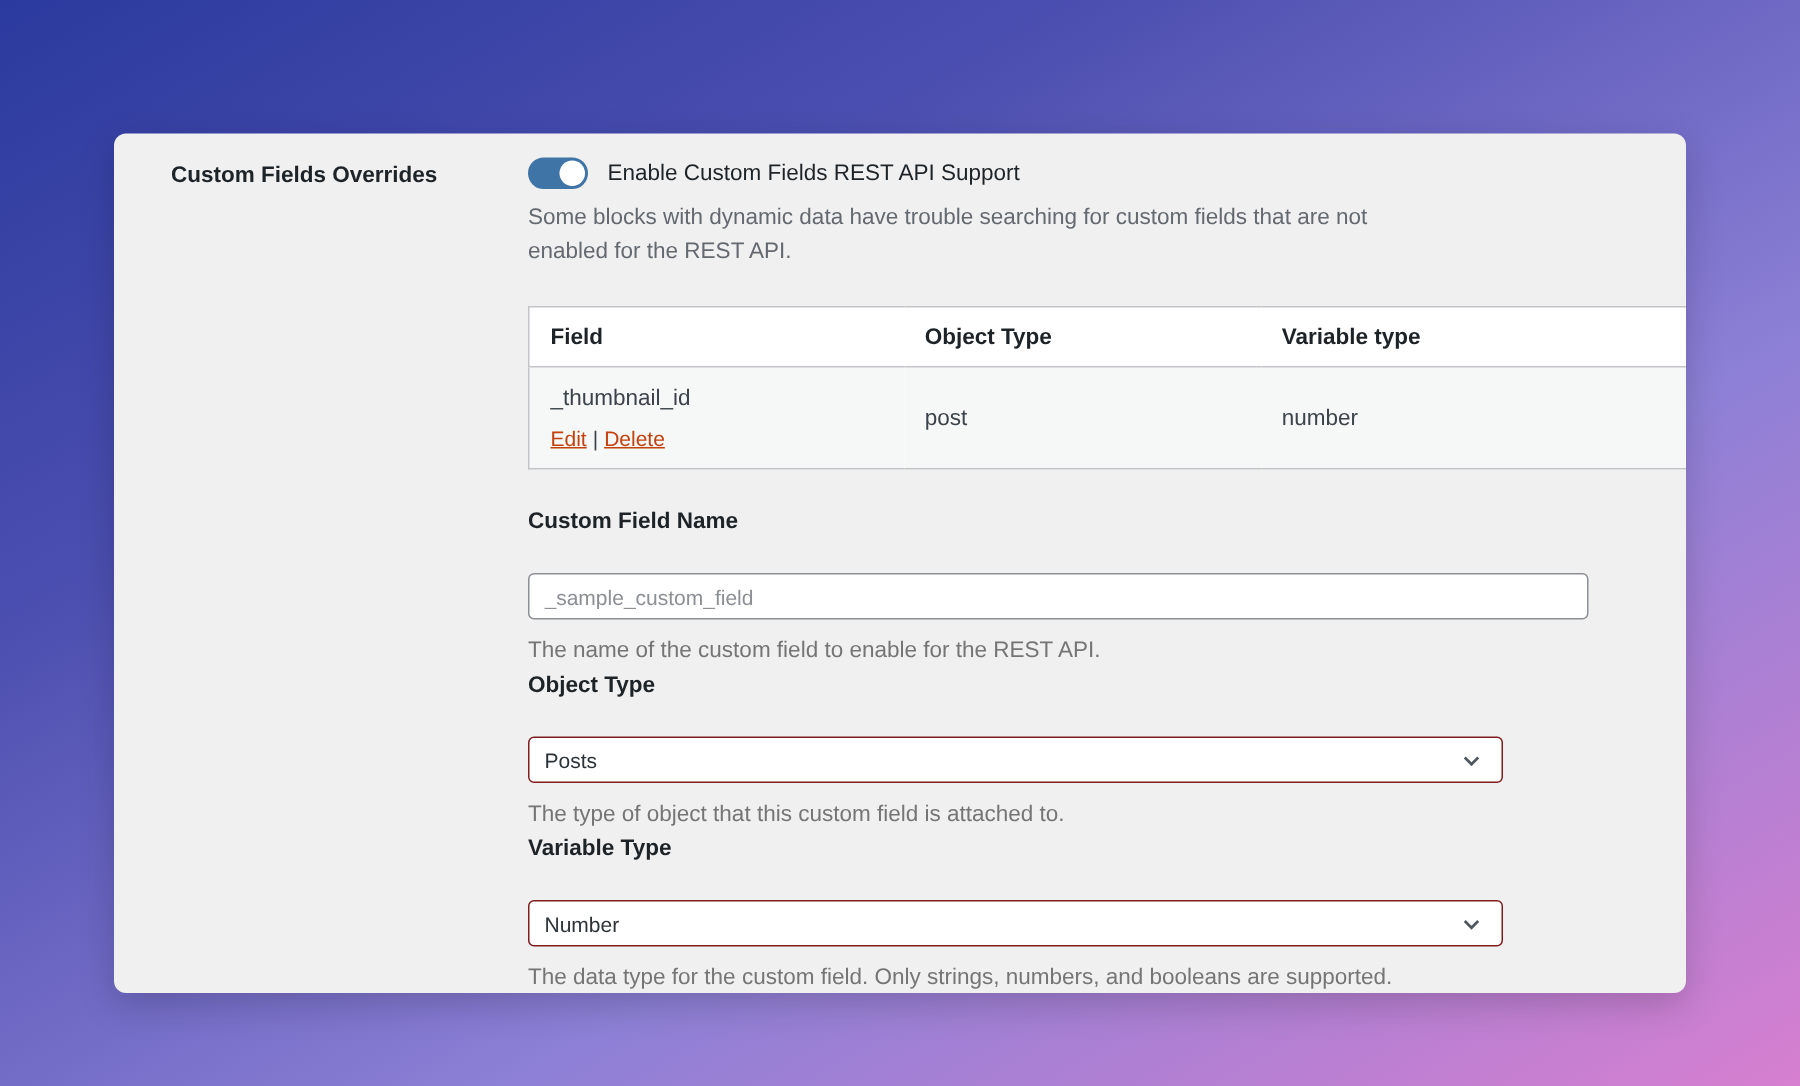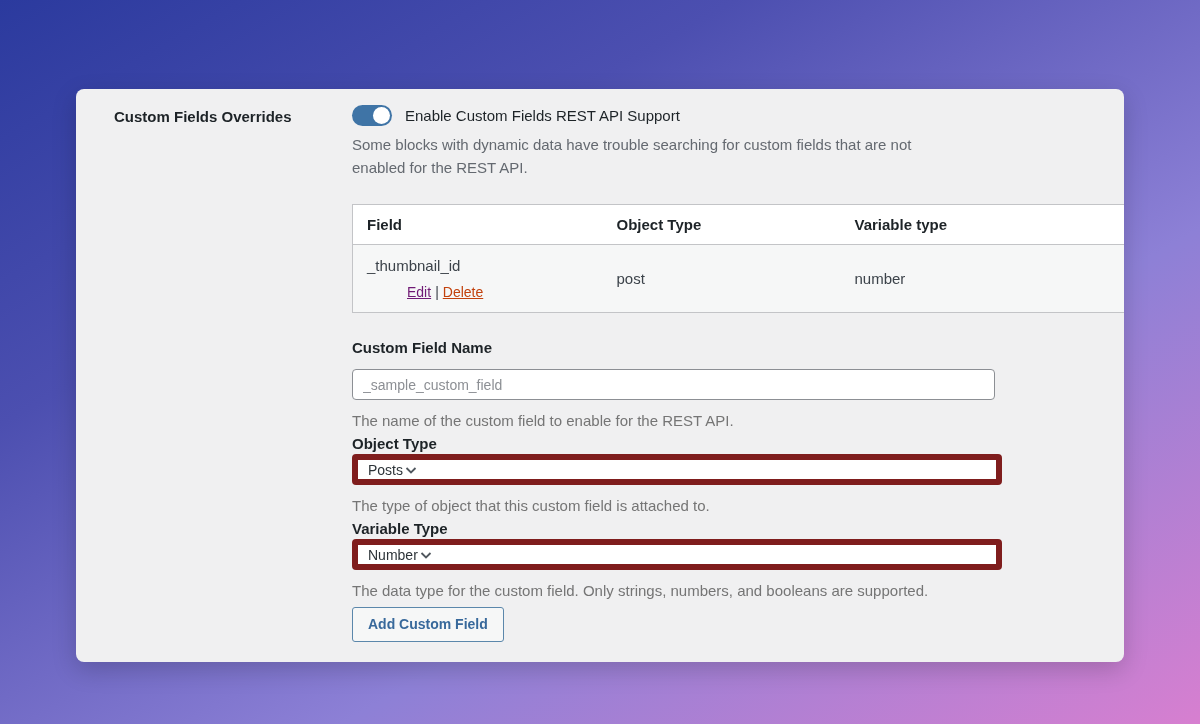--- a/index.html
+++ b/index.html
@@ -76,51 +76,51 @@
   table.cf-table td {
     background: #f6f7f7;
     padding: 12px 14px;
     vertical-align: middle;
   }
   .col-field { width: 250px; }
   .col-object { width: 238px; }
   .field-name { color: #3c434a; }
   .row-actions { margin-top: 10px; font-size: 14px; }
   .row-actions a { text-decoration: underline; cursor: pointer; }
-  .edit-link { color: #701a75; margin-left: 40px; }
+  .edit-link { color: #c2410c; }
   .action-sep { color: #3c434a; margin: 0 4px; }
   .delete-link { color: #c2410c; }
 
   
   .field-heading {
     font-size: 15px; font-weight: 700; color: #1d2327;
     line-height: 17px;
   }
   .mt-26 { margin-top: 26px; }
   .mt-6  { margin-top: 6px; }
   .text-input {
     display: block;
-    margin-top: 13px;
-    width: 643px; height: 31px;
+    margin-top: 26px;
+    width: 707px; height: 31px;
     border: 1px solid #8c8f94;
     border-radius: 4px;
     background: #fff;
     padding: 0 10px;
     font-family: "Liberation Sans", sans-serif;
     font-size: 14px;
     color: #2c3338;
   }
   .text-input::placeholder { color: #8c8f94; opacity: 1; }
   .select-box {
-    margin-top: 2px;
+    margin-top: 26px;
     width: 650px; height: 31px;
-    border: 6px solid #7f1d1d;
+    border: 1px solid #7f1d1d;
     border-radius: 4px;
     background: #fff;
-    display: flex; align-items: center; 
+    display: flex; align-items: center; justify-content: space-between;
     padding: 0 12px 0 10px;
     font-size: 14px; color: #2c3338;
     cursor: pointer;
   }
   .select-box .chevron { display: flex; align-items: center; }
   .help-text {
     margin-top: 12px;
     font-size: 15px; color: #757575;
     line-height: 17px;
   }

